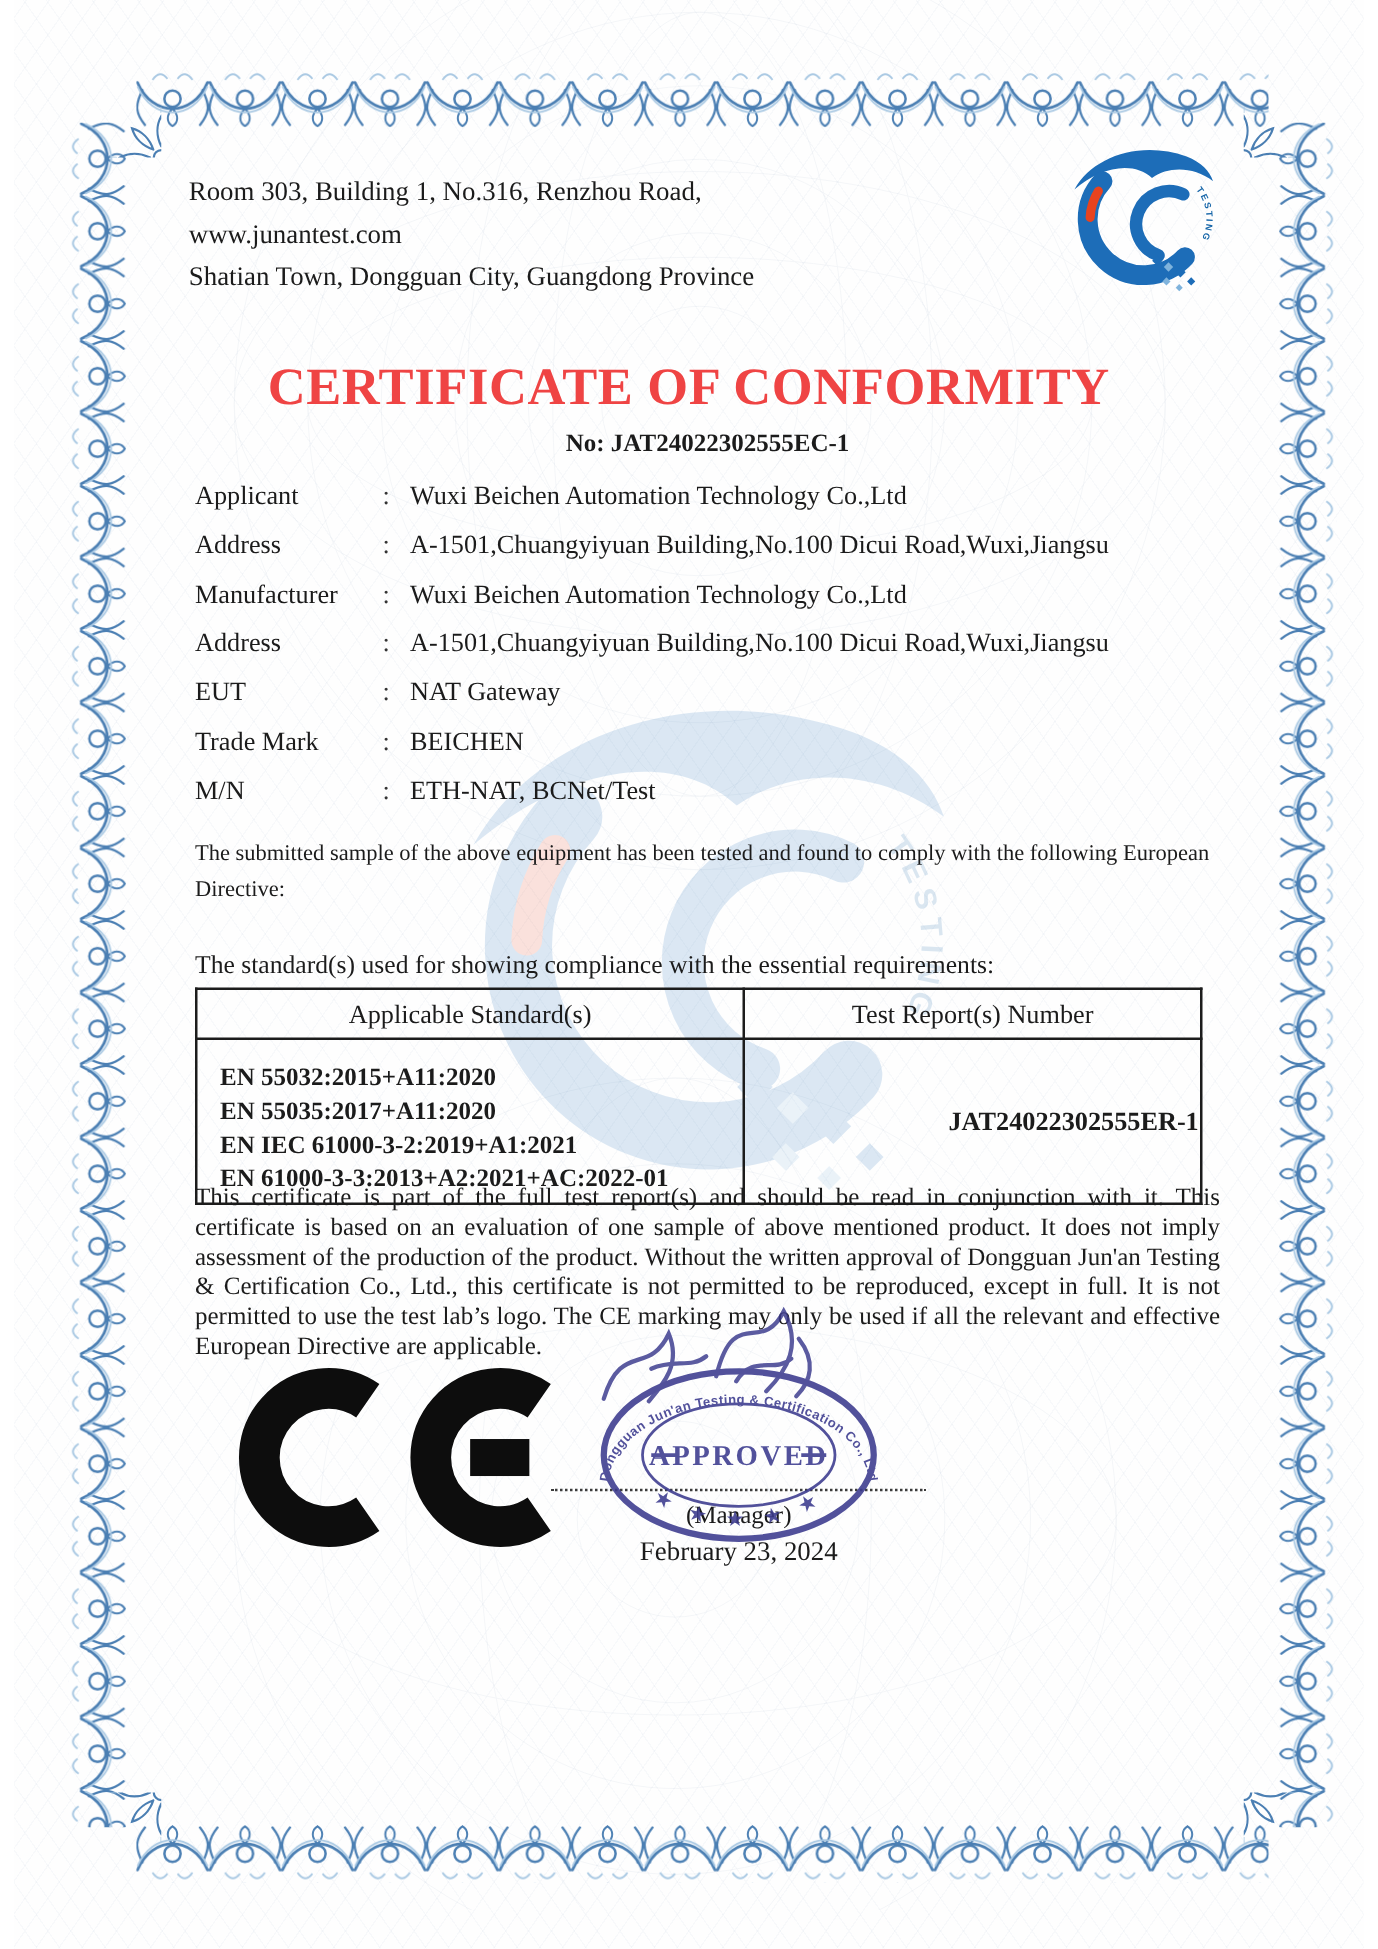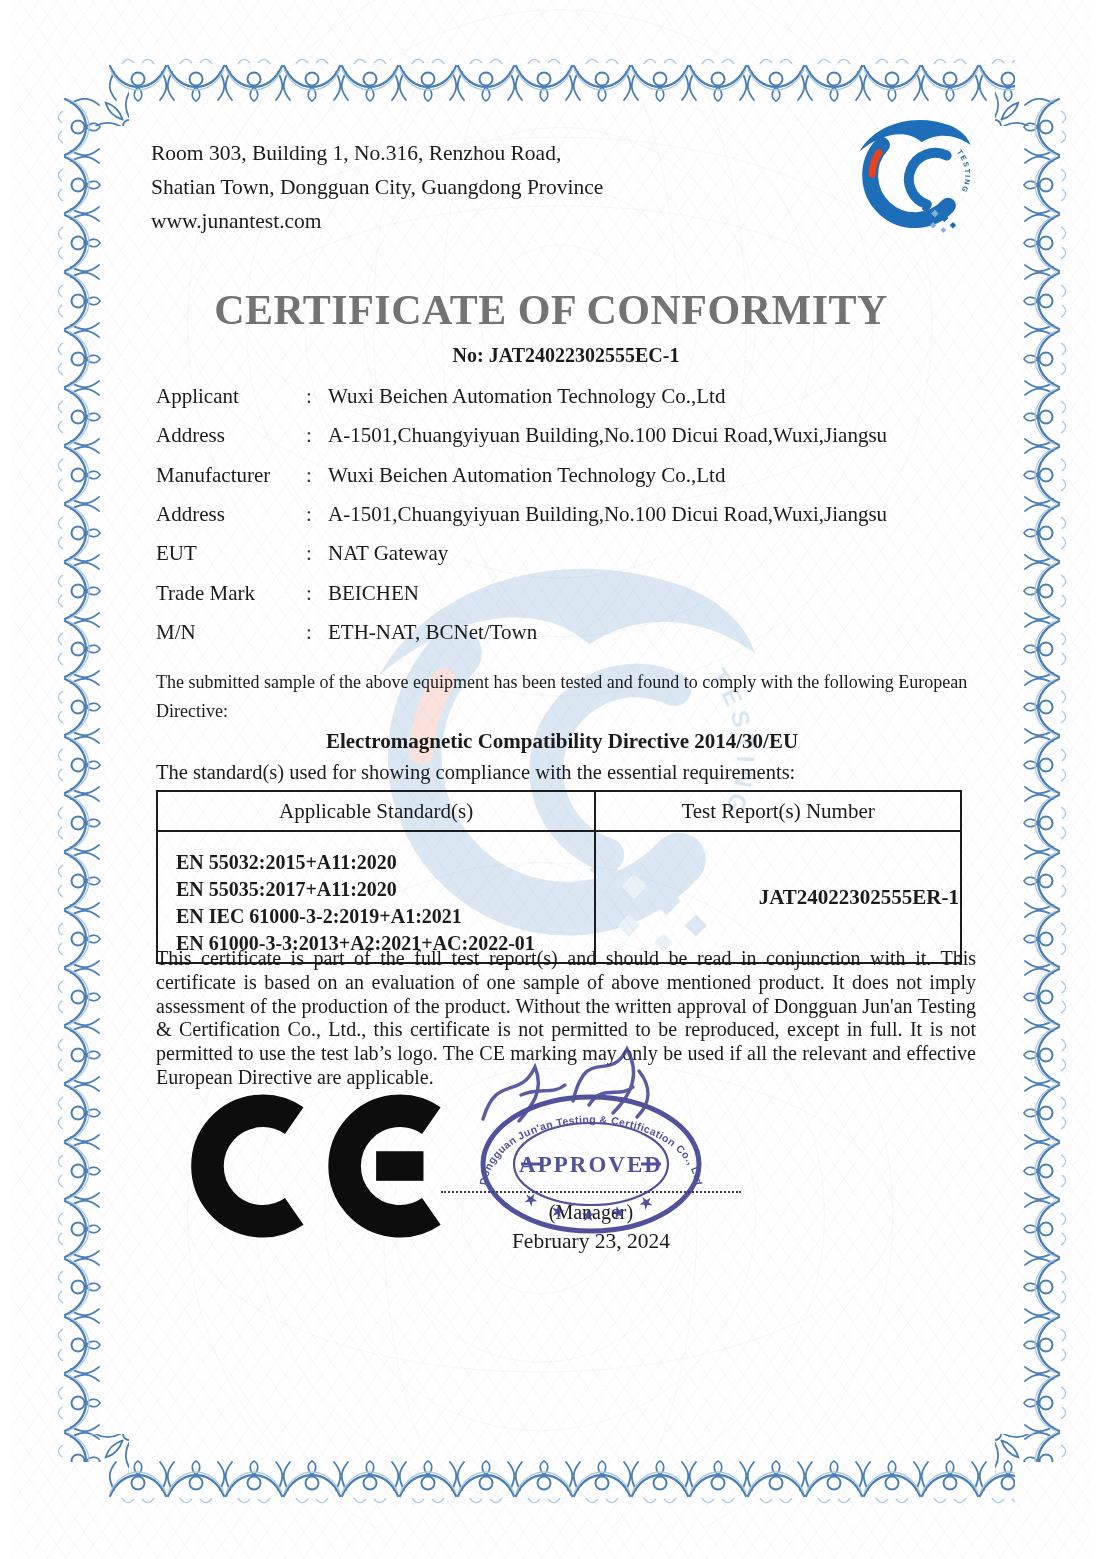--- a/index.html
+++ b/index.html
@@ -29,21 +29,21 @@
   .bs-vwrap svg{position:absolute;left:0;top:0;transform-origin:23px 23px;}
   .bs-left svg{transform:rotate(90deg) scaleY(-1);}
   .bs-right svg{transform:rotate(90deg);}
   .corner{position:absolute;z-index:1;width:84px;height:84px;pointer-events:none;}
 
   
   .addr{position:absolute;left:140px;top:136px;z-index:2;font-size:21.5px;line-height:34px;}
   .logo{position:absolute;left:838px;top:102px;width:132px;height:144px;z-index:2;}
 
   .title{position:absolute;left:0;right:0;top:286px;text-align:center;z-index:2;
-         font-size:42px;font-weight:bold;letter-spacing:0.5px;color:#737373;}
+         font-size:42px;font-weight:bold;letter-spacing:0.5px;color:#ef4444;}
   .certno{position:absolute;left:0;right:0;top:344px;text-align:center;z-index:2;
           font-size:20px;font-weight:bold;padding-left:30px;}
 
   
   .fields{position:absolute;left:145px;top:377px;z-index:2;display:grid;
           grid-template-columns:150px 22px 1fr;grid-auto-rows:39.3px;
           font-size:21px;align-items:center;width:820px;}
   .fields .colon{color:#333;}
 
   
@@ -207,22 +207,22 @@
     </svg>
   <svg class="corner" style="left:984px;top:1434px;transform:rotate(180deg)" viewBox="-42 -42 84 84">
       <use href="#corner-sym"></use>
     </svg>
   <svg class="corner" style="left:34px;top:1434px;transform:rotate(270deg)" viewBox="-42 -42 84 84">
       <use href="#corner-sym"></use>
     </svg>
 
   <div class="addr">
     <div>Room 303, Building 1, No.316, Renzhou Road,</div>
+    <div>www.junantest.com</div>
     <div>Shatian Town, Dongguan City, Guangdong Province</div>
-    <div>www.junantest.com</div>
   </div>
   <svg class="logo" viewBox="0 0 200 200">
     <use href="#logo-sym"></use>
   </svg>
 
   <div class="title">CERTIFICATE OF CONFORMITY</div>
   <div class="certno">No: JAT24022302555EC-1</div>
 
   <div class="fields">
     <span>Applicant</span>
@@ -238,25 +238,24 @@
       <span class="colon">:</span>
       <span>A-1501,Chuangyiyuan Building,No.100 Dicui Road,Wuxi,Jiangsu</span>
     <span>EUT</span>
       <span class="colon">:</span>
       <span>NAT Gateway</span>
     <span>Trade Mark</span>
       <span class="colon">:</span>
       <span>BEICHEN</span>
     <span>M/N</span>
       <span class="colon">:</span>
-      <span>ETH-NAT, BCNet/Town</span>
+      <span>ETH-NAT, BCNet/Test</span>
   </div>
 
   <div class="intro">The submitted sample of the above equipment has been tested and found to comply with the following European Directive:</div>
-  <div class="directive">Electromagnetic Compatibility Directive 2014/30/EU</div>
   <div class="standards-note">The standard(s) used for showing compliance with the essential requirements:</div>
 
   <table class="stdtable">
     <tbody>
         <tr>
       <th class="col-std">Applicable Standard(s)</th>
       <th class="col-rep">Test Report(s) Number</th>
     </tr>
     <tr>
       <td class="std-cell">

